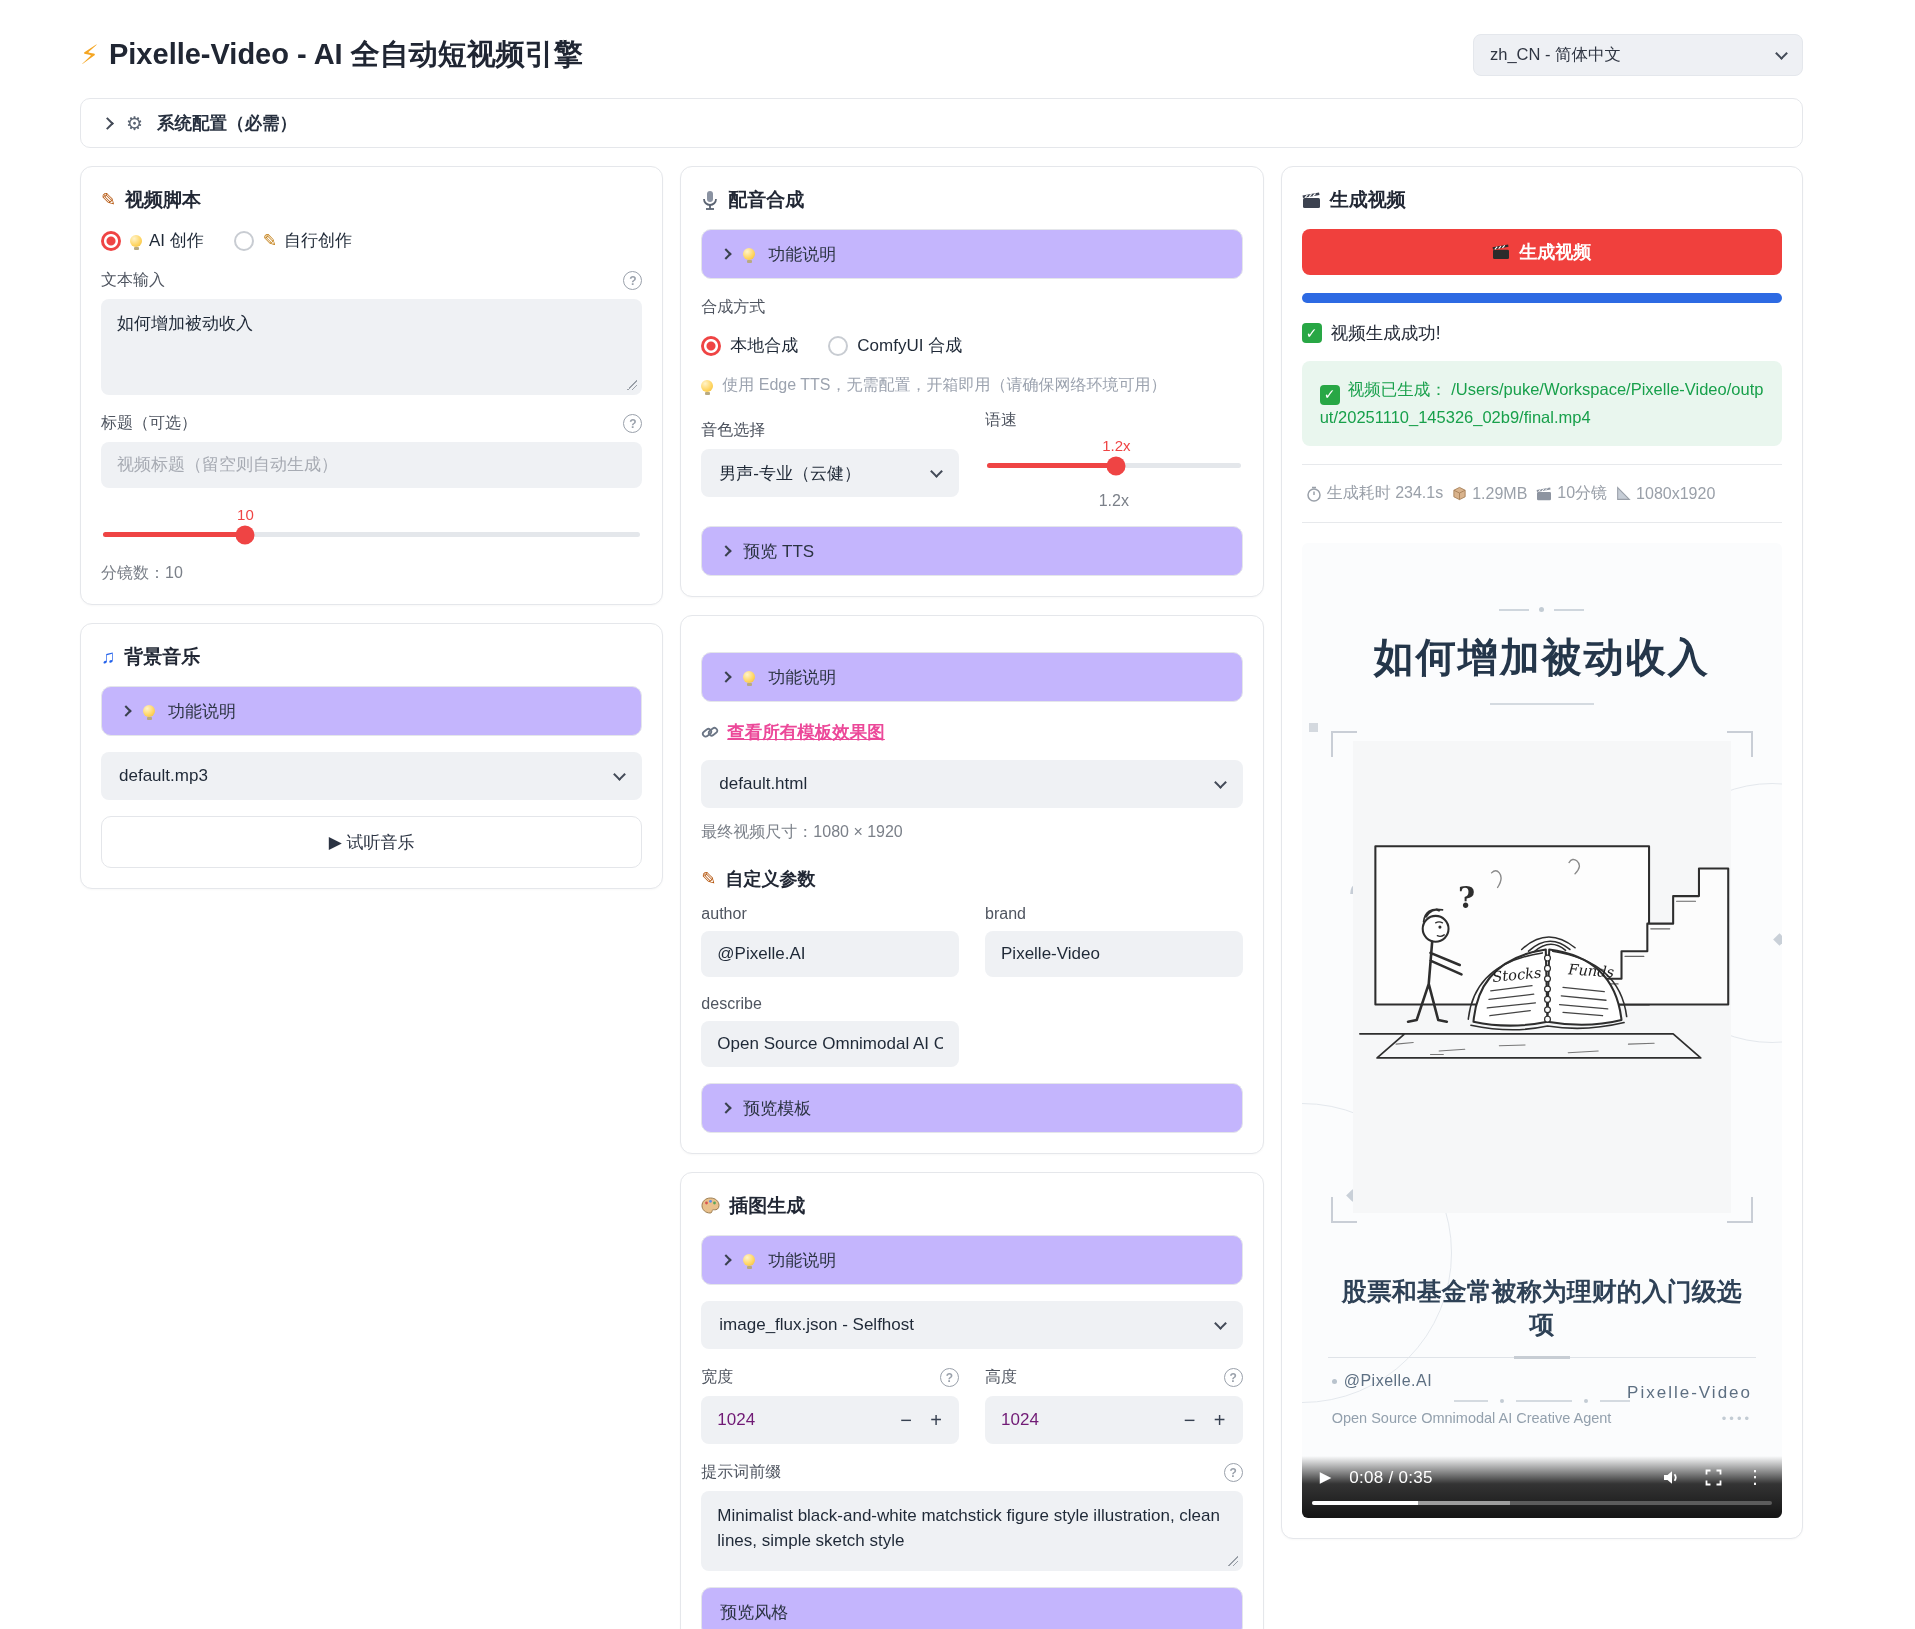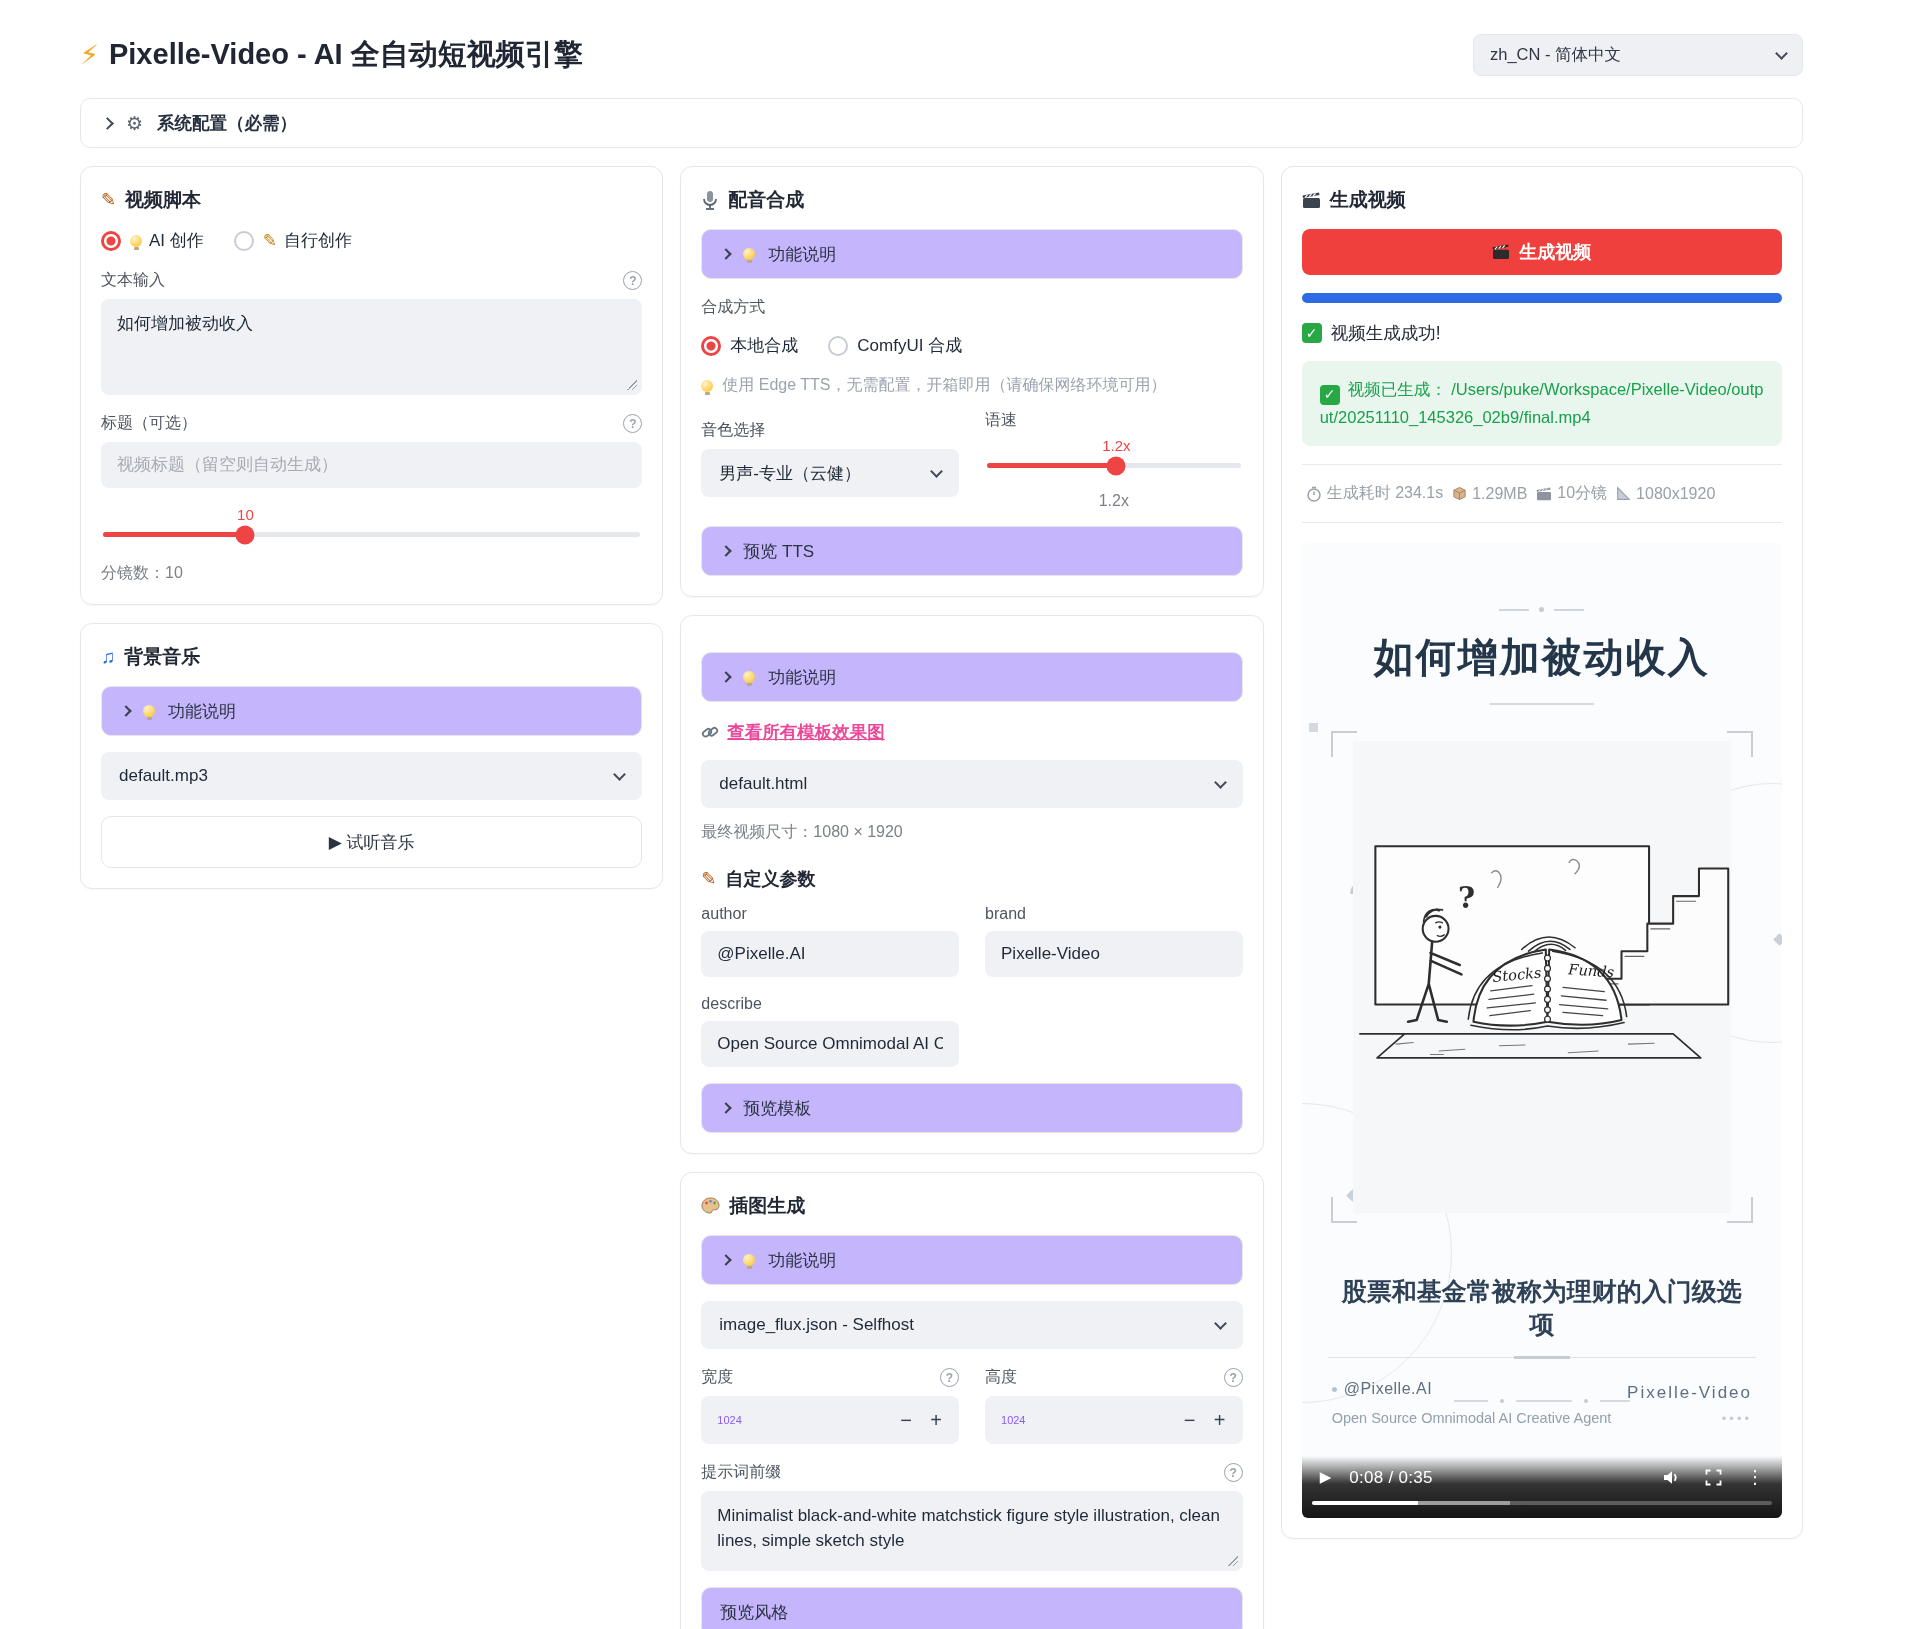--- a/index.html
+++ b/index.html
@@ -82,21 +82,21 @@
   .small-gray { color:#7b8089; font-size:16px; }
   .hint { display:flex; align-items:center; gap:9px; color:#9ca3af; font-size:16px; margin-top:18px; }
   .two-col { display:flex; gap:26px; margin-top:4px; }
   .two-col > div { flex:1; min-width:0; }
   .btn-outline { margin-top:16px; width:100%; height:52px; background:#fff; border:1px solid #e4e6ea; border-radius:10px;
     font-size:17px; color:#2b3342; cursor:pointer; font-family:inherit; }
   .link-row { display:flex; align-items:center; gap:8px; margin-top:18px; }
   .link-row a { color:#ec4899; font-size:17.5px; font-weight:600; }
   .sub-h { display:flex; align-items:center; gap:9px; font-size:18px; font-weight:700; color:#222835; margin-top:24px; }
   .num { display:flex; align-items:center; background:#eff1f4; border-radius:8px; height:48px; padding:0 8px 0 16px; }
-  .num .v { flex:1; font-size:11px; color:#8b5cf6; }
+  .num .v { flex:1; font-size:17px; color:#701a75; }
   .num button { background:none; border:none; font-size:20px; color:#374151; width:30px; height:34px; cursor:pointer; font-family:inherit; }
   
   .gen-btn { margin-top:16px; width:100%; height:46px; background:#f0403d; border:none; border-radius:8px;
     color:#fff; font-size:18px; font-weight:700; cursor:pointer; display:flex; align-items:center; justify-content:center; gap:9px; font-family:inherit; }
   .prog { margin-top:18px; height:10px; border-radius:6px; background:#2d6ae3; }
   .ok-row { display:flex; align-items:center; gap:9px; margin-top:18px; font-size:17.5px; color:#222835; }
   .check { width:20px; height:20px; background:#28a745; border-radius:4px; color:#fff; font-size:14px; font-weight:700;
     display:inline-flex; align-items:center; justify-content:center; flex:0 0 auto; }
   .green-box { margin-top:16px; background:#e9f6ee; border-radius:8px; padding:16px 18px; font-size:16.5px;
     color:#18a04b; line-height:1.55; word-break:break-all; }
@@ -132,21 +132,21 @@
   .c1 { width:260px; height:260px; right:-120px; top:240px; }
   .c2 { width:300px; height:300px; left:-150px; top:560px; }
   .dia { position:absolute; width:9px; height:9px; background:#c9d0d8; transform:rotate(45deg); }
   .d1 { left:46px; top:648px; }
   .d2 { right:-2px; top:392px; }
   .v-footline { position:absolute; left:26px; right:26px; bottom:160px; height:1px; background:#dfe3e8; }
   .v-footline i { position:absolute; left:50%; top:-1px; transform:translateX(-50%); width:56px; height:3px; background:#c7cdd4; display:block; }
   .v-footer { position:absolute; left:30px; right:30px; bottom:92px; display:flex; justify-content:space-between; align-items:flex-end; }
   .vf-name { display:flex; align-items:center; gap:7px; font-size:16px; color:#5d6f82; letter-spacing:.5px; }
   .vf-name s { width:5px; height:5px; border-radius:50%; background:#b9c3cd; }
-  .vf-tag { margin-top:12px; font-size:14.5px; color:#93a0ad; }
+  .vf-tag { margin-top:20px; font-size:14.5px; color:#93a0ad; }
   .vf-brand { font-size:17px; color:#5d6f82; letter-spacing:2px; text-align:right; }
   .vf-dots { margin-top:8px; text-align:right; color:#c3ccd4; font-size:13px; letter-spacing:3px; }
   .v-controls { position:absolute; left:0; right:0; bottom:0; height:62px;
     background:linear-gradient(180deg, rgba(30,30,30,0) 0%, rgba(24,24,24,.88) 45%, rgba(8,8,8,.95) 100%);
     display:flex; align-items:flex-start; padding:12px 18px 0; gap:18px; color:#fff; }
   .v-play { font-size:15px; cursor:pointer; }
   .v-time { font-size:17px; letter-spacing:.3px; }
   .v-right { margin-left:auto; display:flex; align-items:center; gap:24px; }
   .v-right .svg-ic { cursor:pointer; }
   .kebab { font-size:18px; cursor:pointer; line-height:1; }

